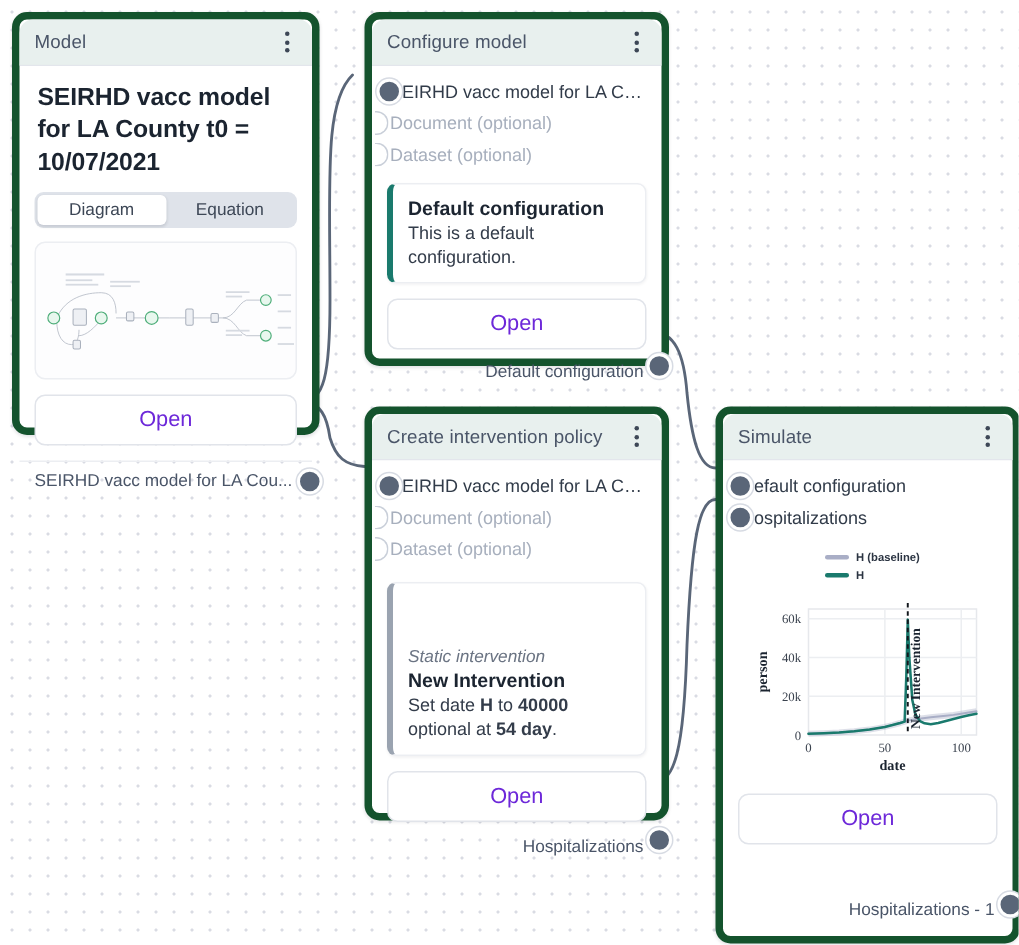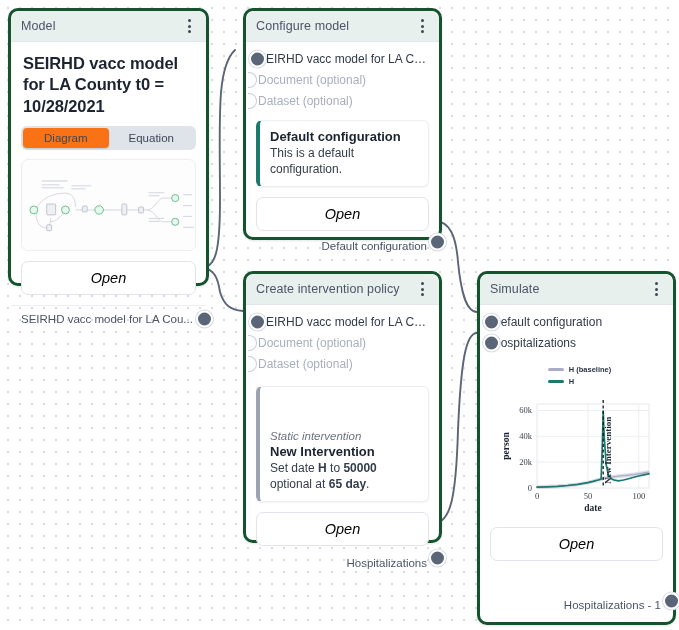--- a/index.html
+++ b/index.html
@@ -9,41 +9,41 @@
     background-image:radial-gradient(circle, #d9dbe3 1px, transparent 1.1px);
     background-size:12px 12px;
     background-position:2px 2px;
     font-family:"Liberation Sans", sans-serif;
     color:#1f2937;
     -webkit-font-smoothing:antialiased;
   }
   .canvas{position:absolute;inset:0;}
   svg.wires{position:absolute;left:0;top:0;width:679px;height:630px;pointer-events:none;z-index:1;}
 
-  .node{position:absolute;background:#ffffff;border:3px solid #14532d;border-radius:10px;
+  .node{position:absolute;background:#ffffff;border:5px solid #14532d;border-radius:10px;
         box-shadow:0 1px 3px rgba(16,24,40,.07),0 1px 2px rgba(16,24,40,.05);z-index:2;
         display:flex;flex-direction:column;overflow:visible;}
   .node-hd{height:30px;background:#e8f0ee;border-top-left-radius:9px;border-top-right-radius:9px;
            border-bottom:1px solid #e3e6ec;display:flex;align-items:center;padding:0 10px;flex:none;}
   .node-hd .t{font-size:12.5px;color:#4a5568;letter-spacing:.1px;flex:1;white-space:nowrap;overflow:hidden;}
   .kebab{width:14px;height:16px;display:flex;flex-direction:column;justify-content:center;align-items:center;gap:2.4px;cursor:pointer;}
   .kebab i{display:block;width:3px;height:3px;border-radius:50%;background:#3d4756;}
 
   .node-body{padding:8px 10px 10px 10px;display:flex;flex-direction:column;flex:1;}
 
   .big-title{font-size:16.5px;font-weight:700;line-height:1.3;color:#1b2430;margin:3px 2px 9px 2px;letter-spacing:-.1px;}
 
   .seg{display:flex;background:#dfe3ea;border-radius:6px;padding:2px;margin:0 0 9px 0;}
   .seg div{flex:1;text-align:center;font-size:11.5px;color:#3d4756;padding:4px 0;border-radius:4px;cursor:pointer;}
-  .seg div.on{background:#f97316;box-shadow:0 1px 2px rgba(16,24,40,.12);text-align:center;}
+  .seg div.on{background:#ffffff;box-shadow:0 1px 2px rgba(16,24,40,.12);text-align:center;}
 
   .thumb{height:90px;border:1px solid #eceef2;border-radius:7px;background:#fdfdfe;position:relative;overflow:hidden;margin-bottom:10px;}
 
   .btn-open{border:1px solid #e1e4ea;border-radius:7px;background:#fff;text-align:center;
-            font-size:14.5px;color:#000000;padding:8px 16px;cursor:pointer;font-style:italic;}
+            font-size:14.5px;color:#6d28d9;padding:8px 16px;cursor:pointer;}
 
   .foot{margin-top:auto;display:flex;align-items:center;justify-content:flex-end;
         font-size:11.5px;color:#4a5568;padding:9px 2px 1px 2px;position:relative;}
   .foot.tall{padding-top:11px;}
 
   .port-row{display:flex;align-items:center;gap:9px;height:21px;position:relative;}
   .port-row .lbl{font-size:12px;color:#313b49;white-space:nowrap;overflow:hidden;text-overflow:ellipsis;}
   .port-row .lbl.dim{color:#a7afbd;}
 
   .pt{position:absolute;width:13px;height:13px;border-radius:50%;background:#5a6678;
@@ -80,21 +80,21 @@
   <div class="node" style="left:8px;top:8px;width:195px;height:272px;">
     <div class="node-hd">
       <div class="t">Model</div>
       <div class="kebab">
           <i></i>
           <i></i>
           <i></i>
         </div>
     </div>
     <div class="node-body">
-      <div class="big-title">SEIRHD vacc model for LA County t0 = 10/28/2021</div>
+      <div class="big-title">SEIRHD vacc model for LA County t0 = 10/07/2021</div>
 
       <div class="seg">
         <div class="on">Diagram</div>
         <div>Equation</div>
       </div>
 
       <div class="thumb">
         <svg viewBox="0 0 175 90" width="100%" height="100%">
           <g stroke="#b9bfc9" stroke-width="0.6" fill="none">
             <path d="M14 50 C 20 36 34 33 44 33 C 52 33 54 40 54 47"></path>
@@ -210,21 +210,21 @@
       </div>
       <div class="port-row">
         <span class="half" style="left:-8px;top:50%;transform:translateY(-50%);"></span>
         <span class="lbl dim" style="margin-left:2px;">Dataset (optional)</span>
       </div>
 
       <div class="card-acc grey" style="margin-top:12px;">
         <div class="it">Static intervention</div>
         <div class="h">New Intervention</div>
         <div class="s">
-          <span>Set date </span><b>H</b><span> to </span><b>50000</b><span> optional at </span><b>65 day</b><span>.</span>
+          <span>Set date </span><b>H</b><span> to </span><b>40000</b><span> optional at </span><b>54 day</b><span>.</span>
         </div>
       </div>
 
       <div class="btn-open">Open</div>
 
       <div class="foot tall">
         <span>Hospitalizations</span>
         <span class="pt" style="right:-17px;top:50%;transform:translateY(-50%);"></span>
       </div>
     </div>

